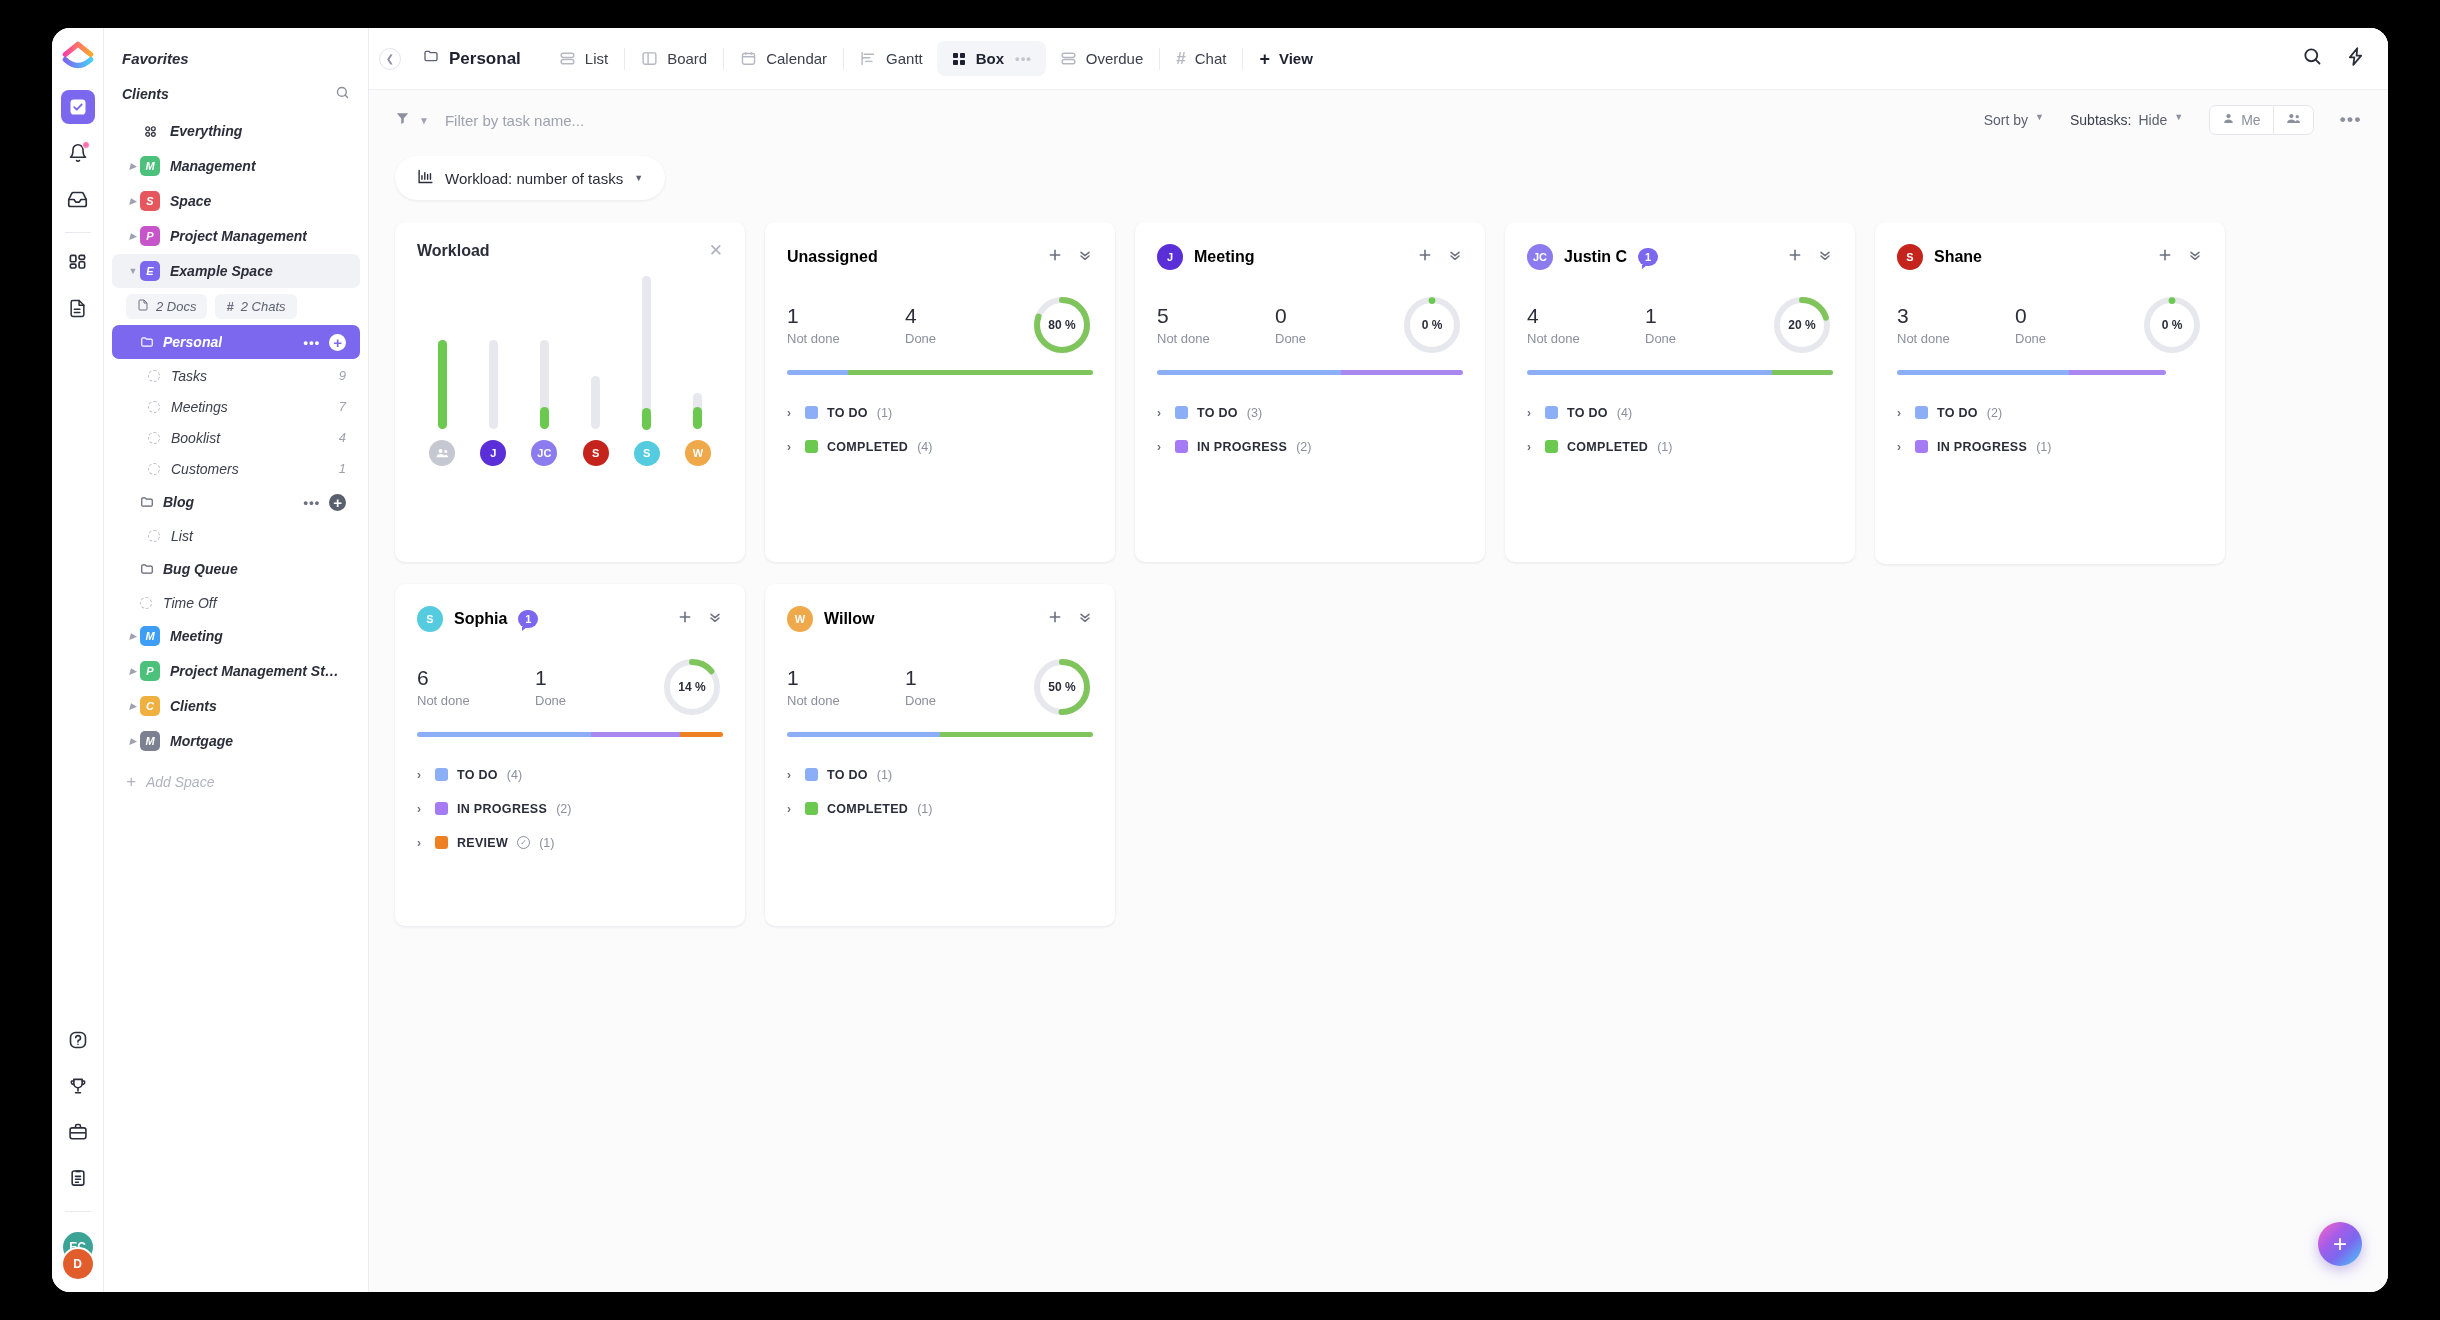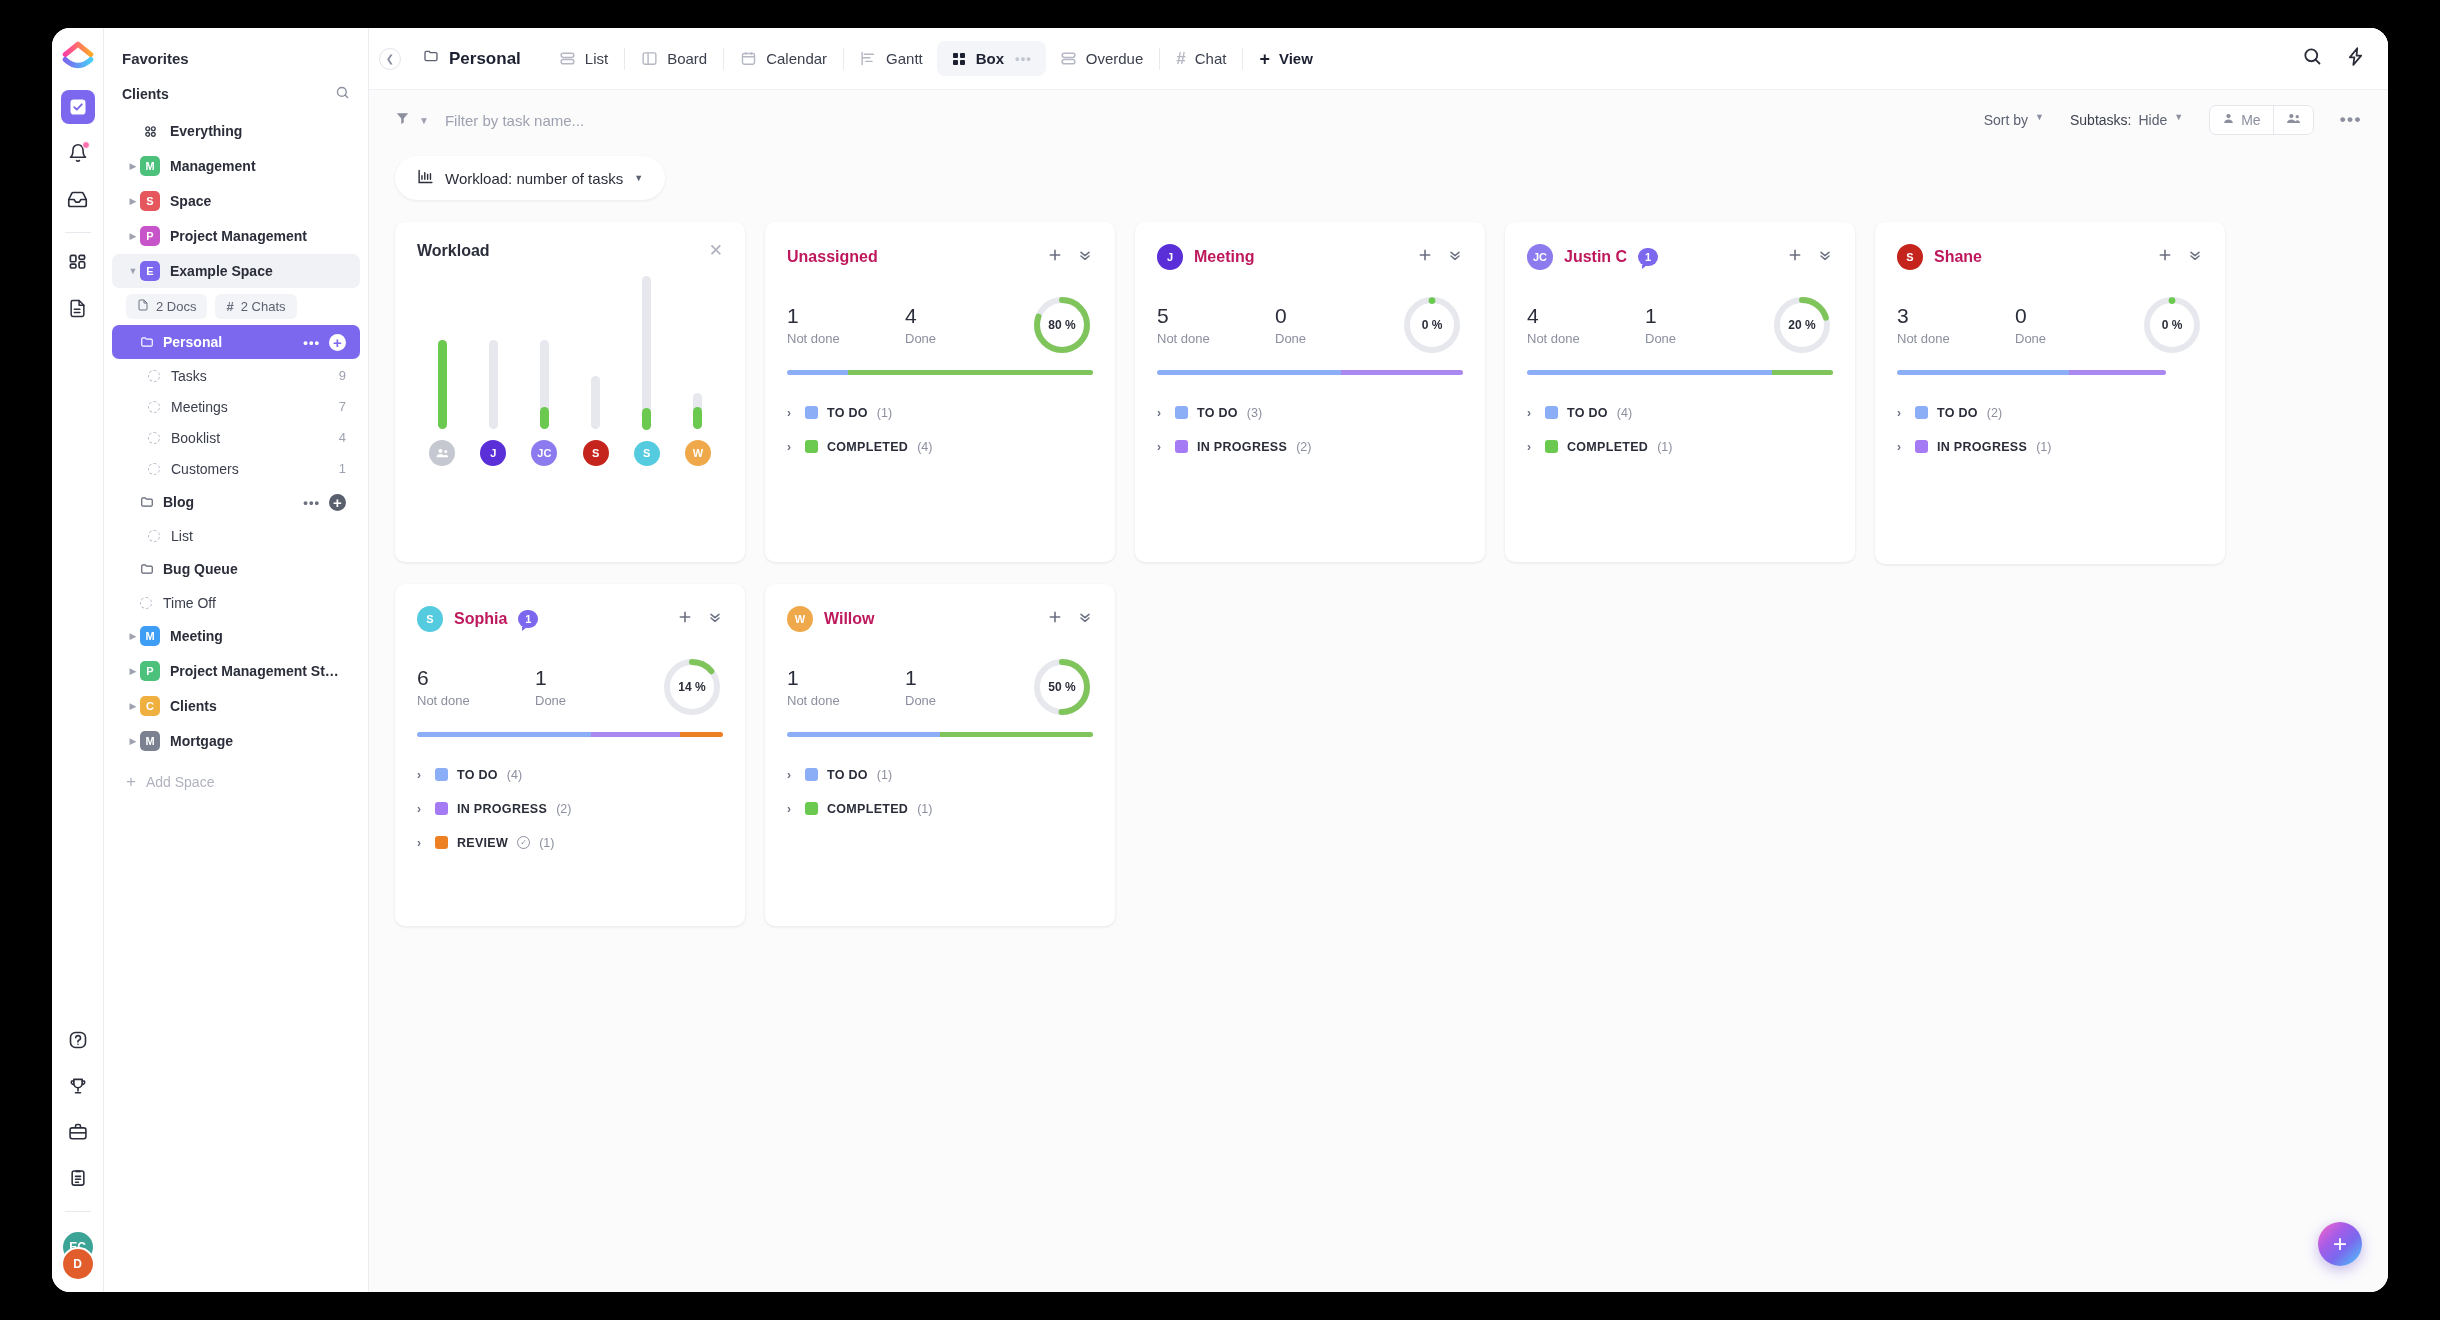--- a/index.html
+++ b/index.html
@@ -55,20 +55,21 @@
   .rail-av.a2 { left: 2px; top: 17px; background: #E15D2B; }
 
   
   #sidebar {
     width: 265px; flex: 0 0 265px;
     background: #ffffff;
     border-right: 1px solid #ebecf0;
     padding: 0 0 0 0;
     position: relative;
     overflow: hidden;
+    font-style: italic;
   }
   .sb-head {
     font-size: 15px; font-weight: 700; color: #2b2e3a;
     padding: 22px 18px 8px 18px;
   }
   .sb-sub {
     display: flex; align-items: center; justify-content: space-between;
     font-size: 14px; font-weight: 700; color: #2b2e3a;
     padding: 10px 18px 10px 18px;
   }
@@ -218,21 +219,21 @@
     display: flex; align-items: center; justify-content: center;
   }
 
   
   .mc-head { display: flex; align-items: center; gap: 11px; height: 30px; }
   .mc-av {
     width: 26px; height: 26px; border-radius: 50%;
     color: #fff; font-size: 11px; font-weight: 600;
     display: flex; align-items: center; justify-content: center; flex: 0 0 26px;
   }
-  .mc-name { font-size: 16px; font-weight: 700; color: #be185d; }
+  .mc-name { font-size: 16px; font-weight: 700; color: #000000; }
   .mc-bubble {
     background: #7B68EE; color: #fff; font-size: 11px; font-weight: 600;
     min-width: 20px; height: 18px; border-radius: 9px;
     display: flex; align-items: center; justify-content: center;
     padding: 0 6px; position: relative;
   }
   .mc-bubble::after {
     content: ""; position: absolute; left: 4px; bottom: -3px;
     width: 0; height: 0;
     border-left: 5px solid #7B68EE;

